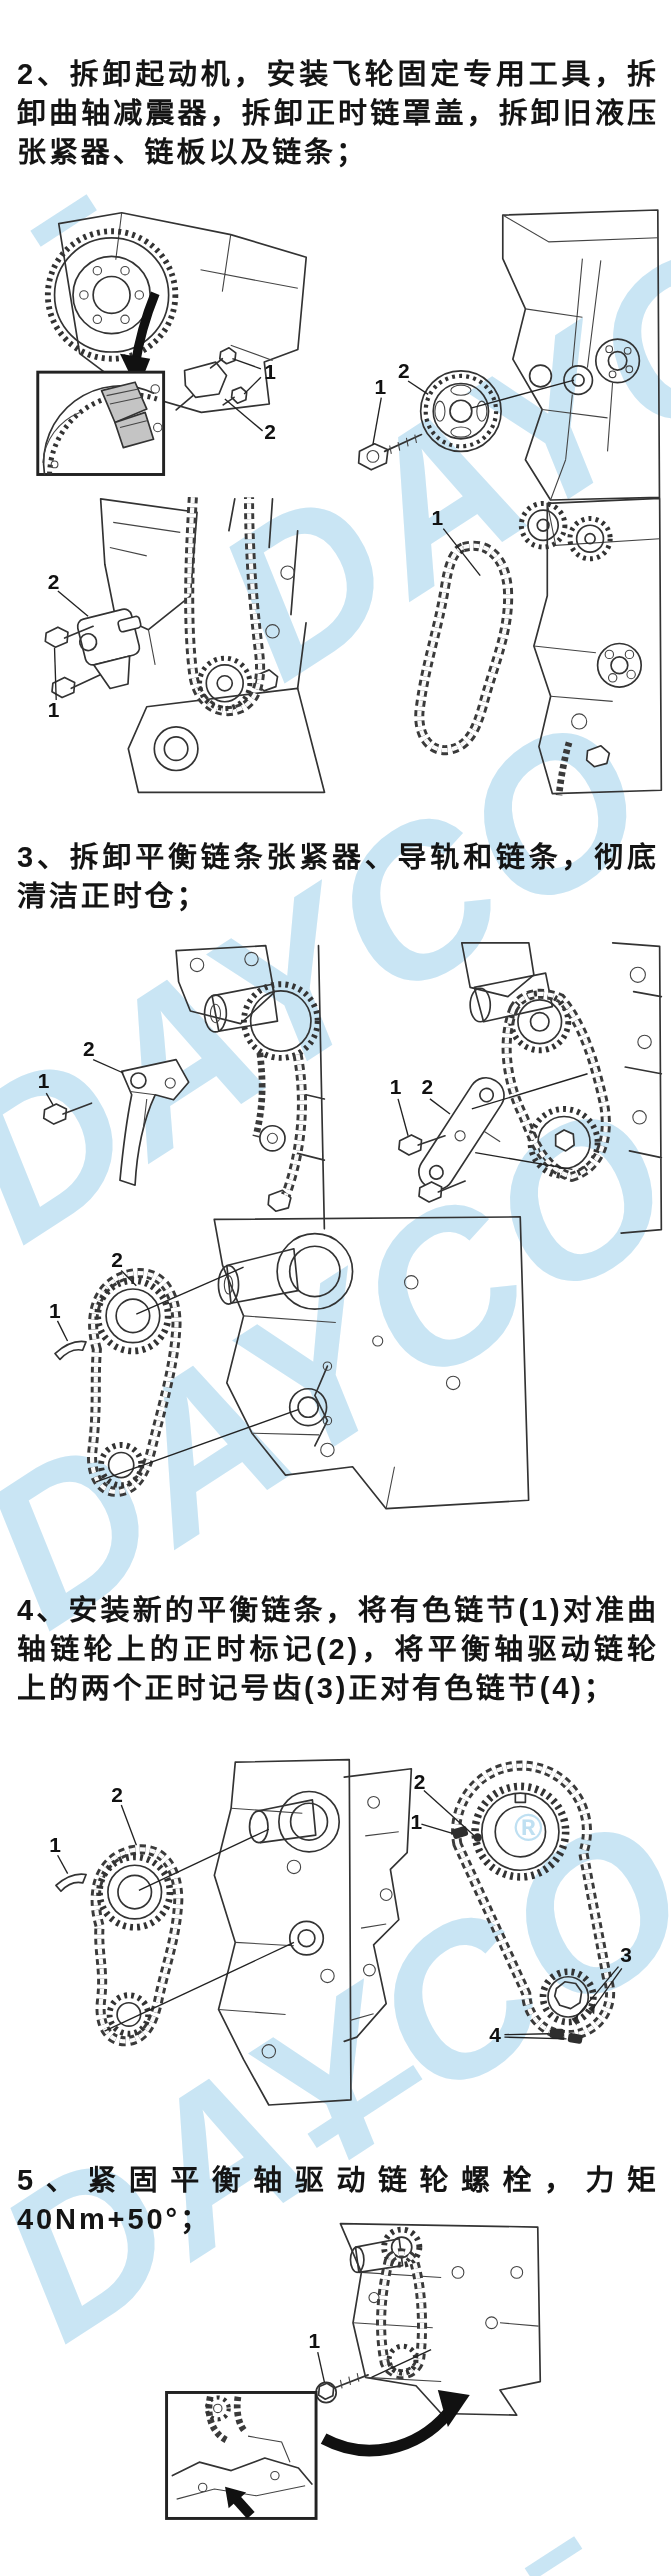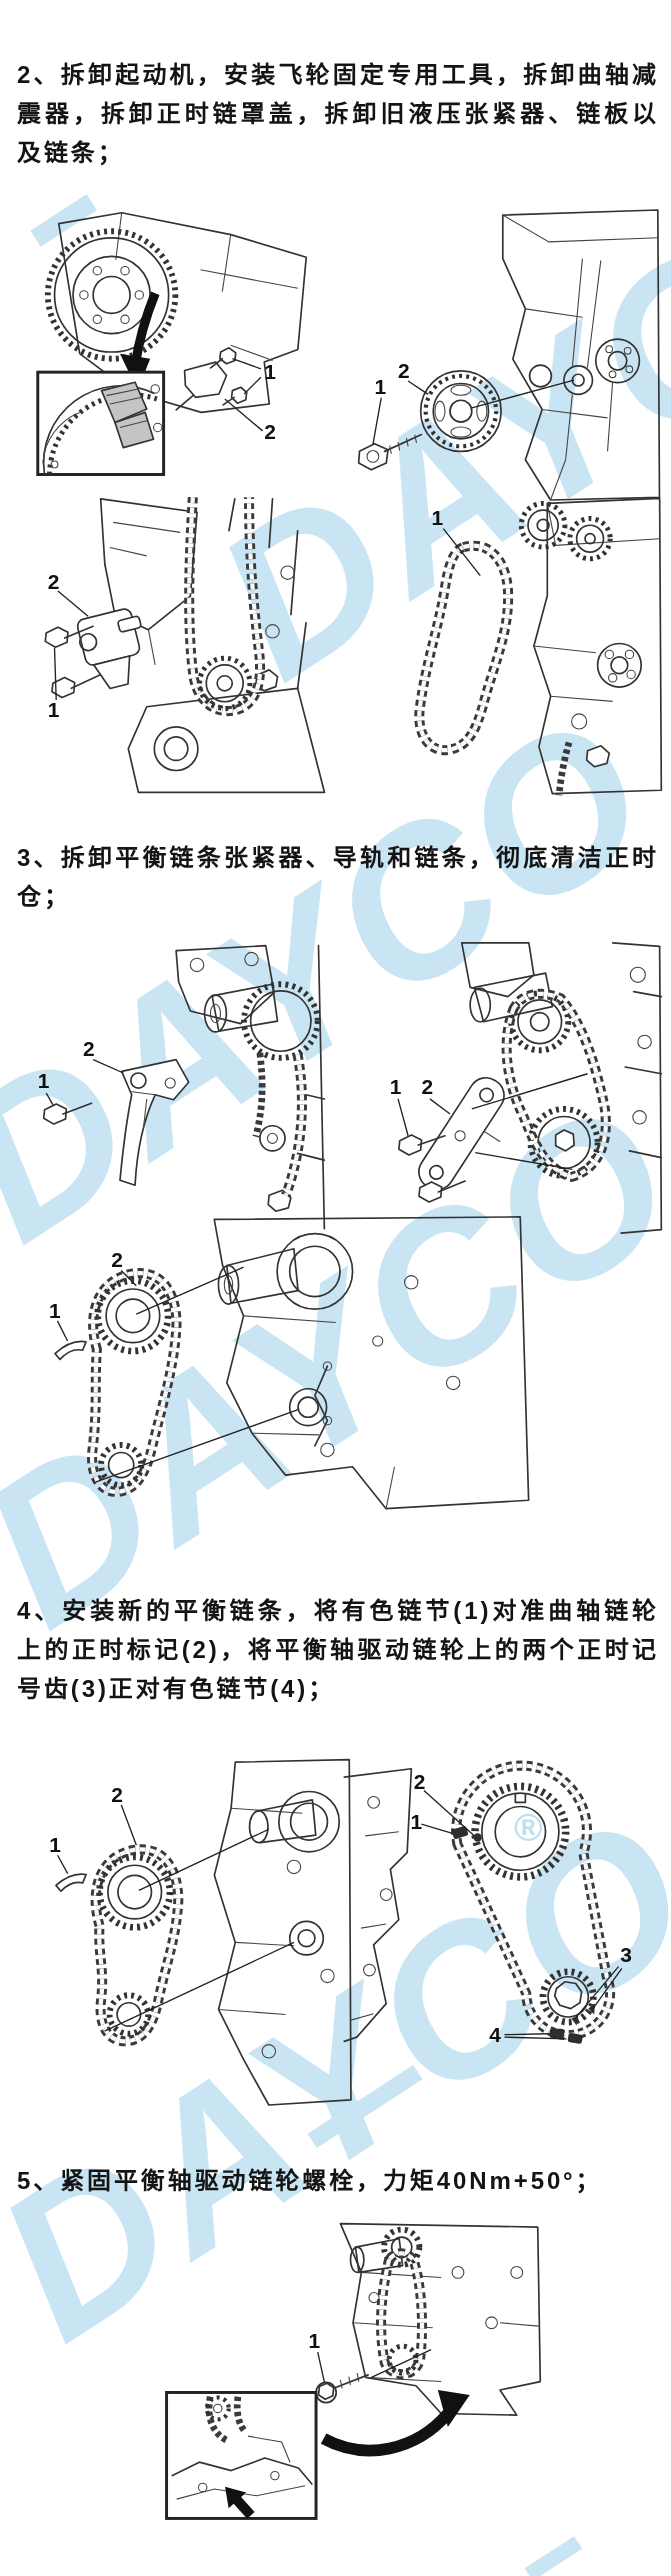--- a/index.html
+++ b/index.html
@@ -6,21 +6,21 @@
   .page{position:relative;width:671px;height:2576px;background:#ffffff;overflow:hidden;
         font-family:"Liberation Sans","DejaVu Sans",sans-serif;color:#111;}
   
   .wm-layer{position:absolute;inset:0;z-index:0;}
   .wm-text{position:absolute;font-weight:bold;font-style:italic;font-size:210px;
            letter-spacing:5px;color:#c9e5f4;white-space:nowrap;
            transform:rotate(-33deg);transform-origin:0 0;line-height:1;}
   .wm-reg{position:absolute;font-weight:bold;font-size:39px;color:#bfe0f2;font-style:normal;}
   .wm-shard{position:absolute;background:#c9e5f4;transform:rotate(-33deg);}
   
-  .step{position:absolute;left:17px;width:642px;margin:0;font-size:24px;line-height:39px;
+  .step{position:absolute;left:17px;width:642px;margin:0;font-size:29px;line-height:39px;
         font-weight:600;letter-spacing:2.9px;text-align:justify;color:#141414;z-index:2;}
   
   .fig{position:absolute;z-index:1;}
   svg *{vector-effect:none;}
   .ln{stroke:#333;fill:none;stroke-width:2;stroke-linecap:round;stroke-linejoin:round;}
   .ln-thin{stroke:#444;fill:none;stroke-width:1.3;}
   .lead{stroke:#222;fill:none;stroke-width:1.6;}
   .fillw{fill:#fff;}
   .filld{fill:#2e2e2e;stroke:none;}
   .fillg{fill:#c4c4c4;}

